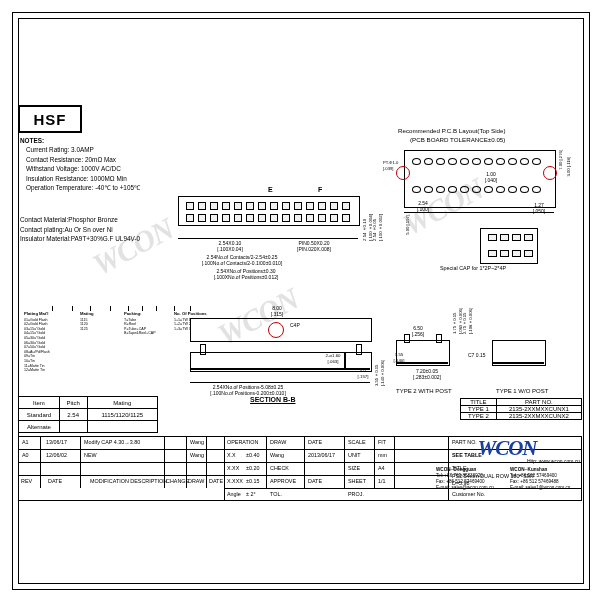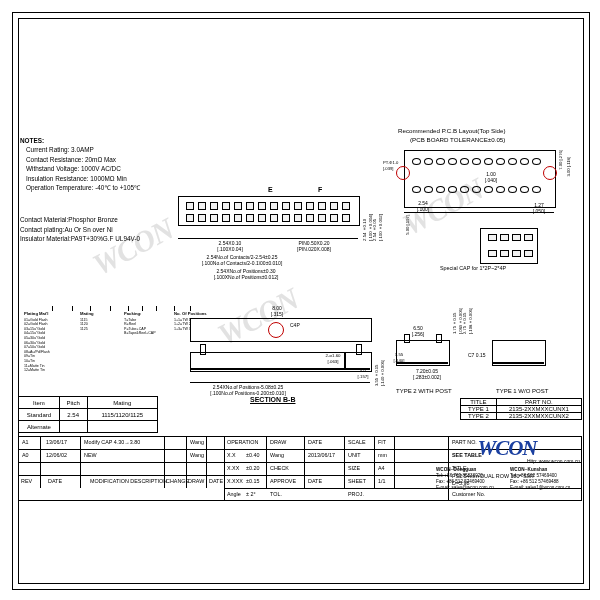--- a/index.html
+++ b/index.html
@@ -62,20 +62,21 @@
 
 <div class="sheet">
 
   <div class="frame-outer"></div>
   <div class="frame-inner"></div>
 
   <div class="wm" style="left:90px;top:230px;">WCON</div>
   <div class="wm" style="left:215px;top:300px;">WCON</div>
   <div class="wm" style="left:400px;top:190px;">WCON</div>
 
+  <div class="hsf">HSF</div>
 
   <div class="notes">
     <div style="font-weight:bold">NOTES:</div>
     <div style="padding-left:6px">Current Rating: 3.0AMP</div>
     <div style="padding-left:6px">Contact Resistance: 20mΩ Max</div>
     <div style="padding-left:6px">Withstand Voltage: 1000V AC/DC</div>
     <div style="padding-left:6px">Insulation Resistance: 1000MΩ Min</div>
     <div style="padding-left:6px">Operation Temperature: -40℃ to +105℃</div>
   </div>
 

